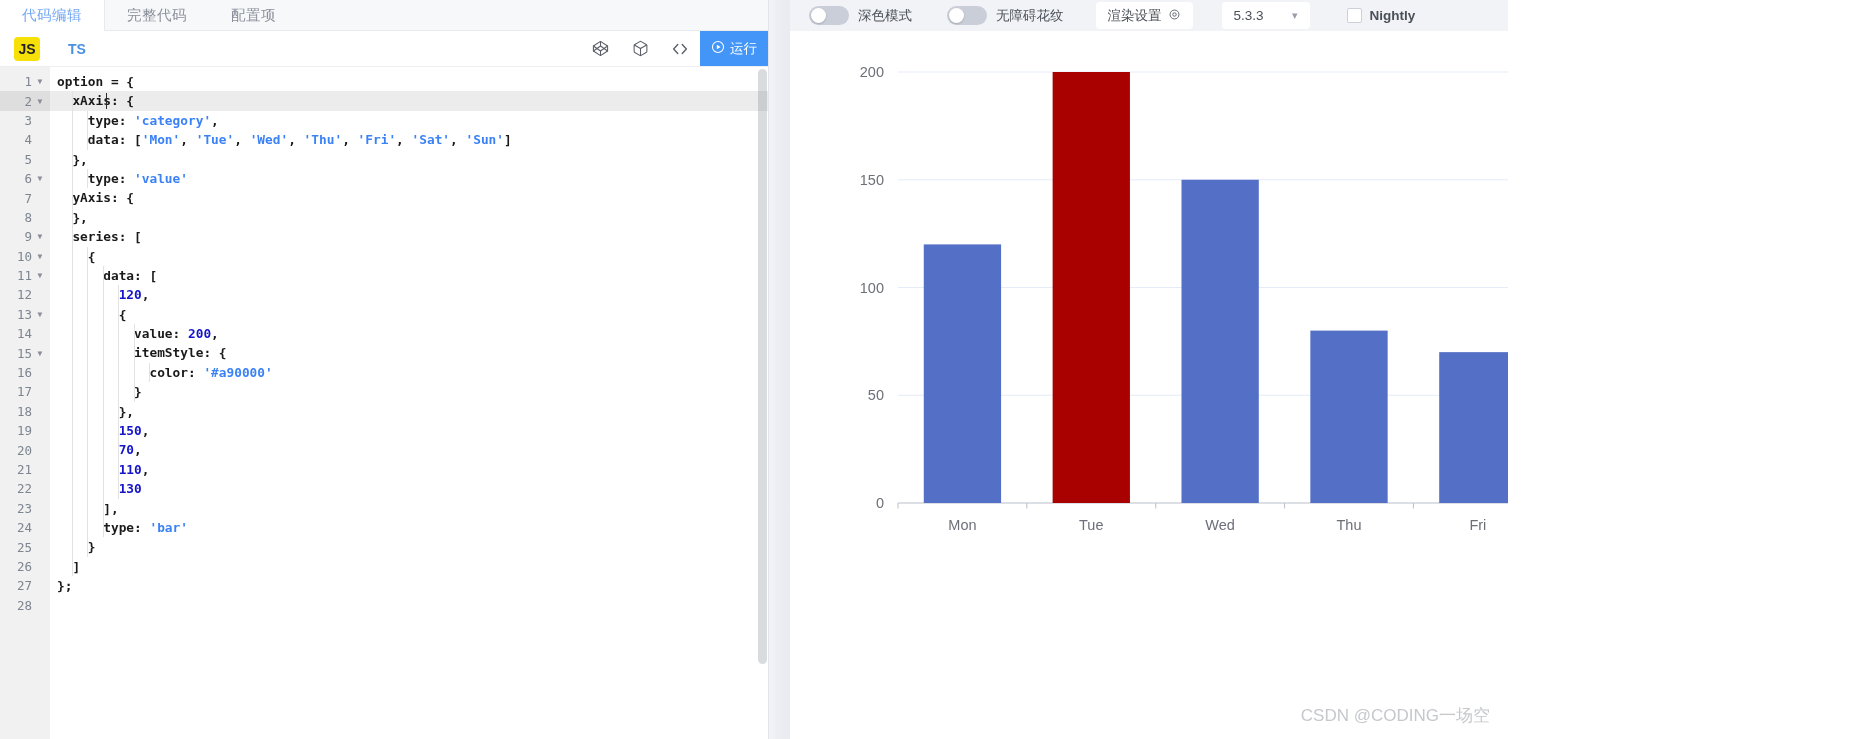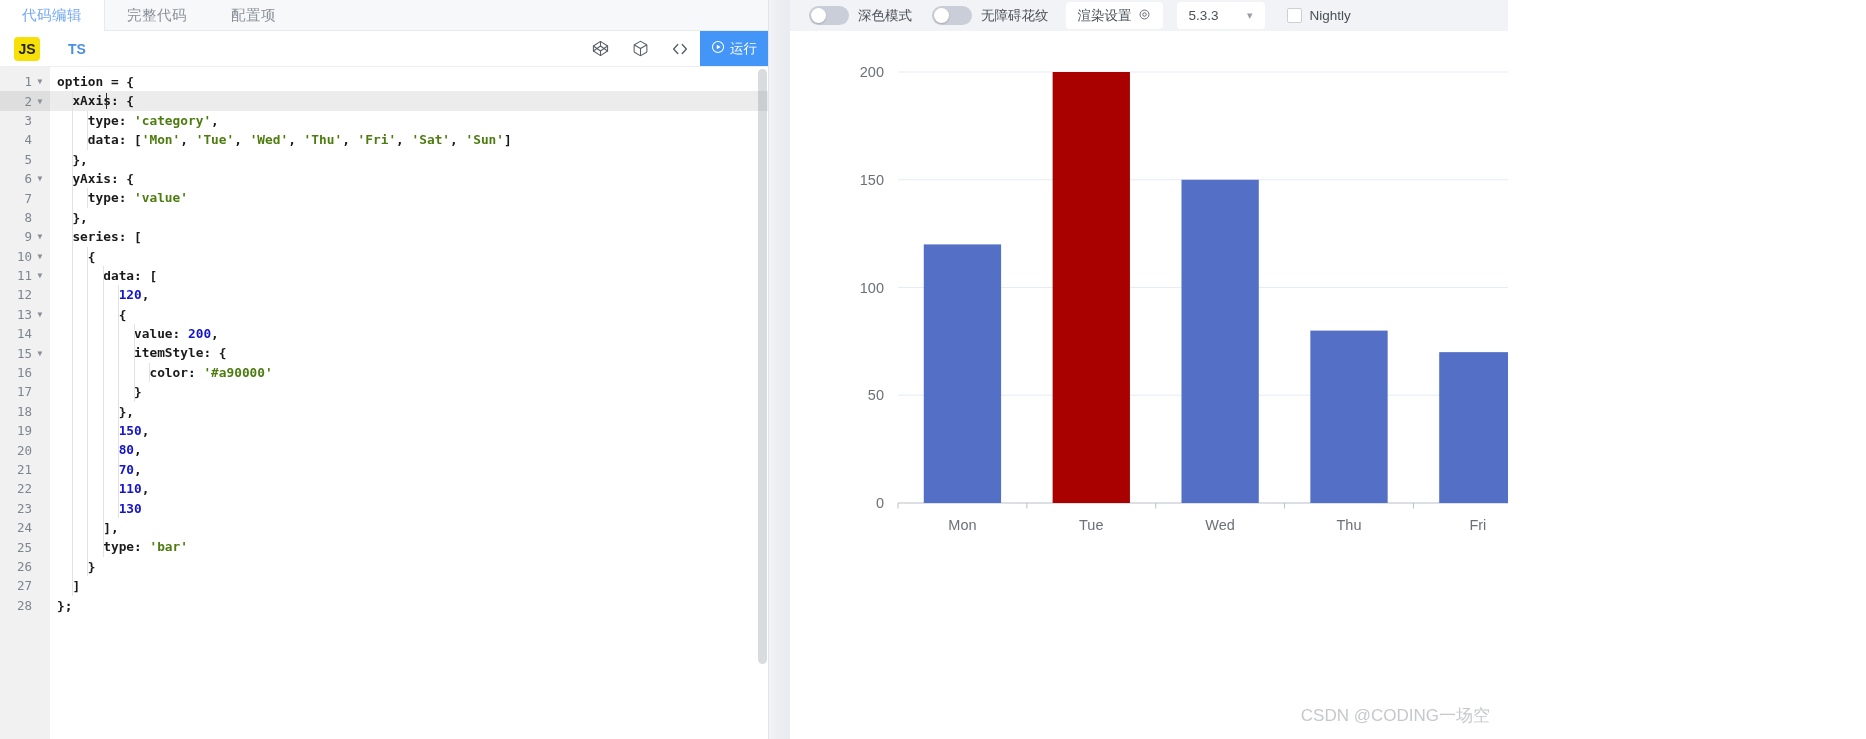--- a/index.html
+++ b/index.html
@@ -97,21 +97,21 @@
     height: 19.4px; line-height: 19.4px; white-space: pre;
     font-family: "DejaVu Sans Mono", monospace;
     font-size: 12.8px; color: #1a1a1a;
     padding-left: 7px; position: relative;
   }
   .cline.hl { background: #ececec; }
   .indent-guide {
     position: absolute; top: 0; bottom: 0; width: 1px;
     background: #e2e2e2;
   }
-  .tok-str { color: #4d7c0f; }
+  .tok-str { color: #3b82f6; }
   .tok-num { color: #1414c9; }
   .caret {
     position: absolute; width: 1px; background: #2b2b2b;
     height: 16px;
   }
 
   .editor-scrollbar {
     position: absolute; right: 0; top: 0; width: 11px; height: 100%;
     background: transparent; z-index: 3;
   }
@@ -132,21 +132,21 @@
   }
 
   
   .right-panel {
     flex: 1; height: 739px; background: #ffffff;
     display: flex; flex-direction: column; position: relative;
   }
   .opts-bar {
     height: 31px; flex: none;
     background: #f2f3f6;
-    display: flex; align-items: center; gap: 2px;
+    display: flex; align-items: center; gap: 17px;
     padding-left: 10px;
   }
   .opt-item { display: flex; align-items: center; gap: 9px; padding: 0 9px; }
   .switch {
     width: 40px; height: 19px; border-radius: 10px;
     background: #c9ced8; position: relative; cursor: pointer; flex: none;
   }
   .switch .knob {
     position: absolute; left: 2px; top: 2px;
     width: 15px; height: 15px; border-radius: 50%;
@@ -156,21 +156,21 @@
 
   .pill {
     height: 27px; background: #fff; border-radius: 4px;
     display: flex; align-items: center; gap: 6px;
     padding: 0 12px; margin: 0 6px;
     font-size: 13.5px; color: #4b5058; cursor: pointer;
     white-space: nowrap;
   }
   .pill.version { justify-content: space-between; min-width: 88px; }
   .chev { font-size: 11px; color: #9aa0aa; }
-  .chk-wrap { display: flex; align-items: flex-end; gap: 8px; padding: 0 8px 0 14px; cursor: pointer; }
+  .chk-wrap { display: flex; align-items: flex-end; gap: 8px; padding: 0 8px 0 14px; cursor: pointer; font-weight: bold; }
   .chkbox {
     width: 15px; height: 15px; border: 1px solid #ccd0d8;
     background: #fff; border-radius: 2px; flex: none;
   }
 
   .chart-area { flex: 1; position: relative; background: #ffffff; overflow: hidden; }
   .chart-svg { position: absolute; left: 0; top: 0; }
   .watermark {
     position: absolute; right: 18px; bottom: 12px;
     font-size: 17px; color: #c6c8cc; white-space: nowrap;
@@ -361,35 +361,34 @@
             <span>28</span>
             <span class="fold empty">▼</span>
           </div>
         </div>
       <div class="code-area" id="code-area">
           <div class="cline"><span>option = {</span></div>
           <div class="cline hl"><span class="indent-guide" style="left: 21.9px;"></span><span>  xAxis: {</span><span class="caret" style="left: 56px; top: 2px;"></span></div>
           <div class="cline"><span class="indent-guide" style="left: 21.9px;"></span><span class="indent-guide" style="left: 37.3px;"></span><span>    type: <span class="tok-str">'category'</span>,</span></div>
           <div class="cline"><span class="indent-guide" style="left: 21.9px;"></span><span class="indent-guide" style="left: 37.3px;"></span><span>    data: [<span class="tok-str">'Mon'</span>, <span class="tok-str">'Tue'</span>, <span class="tok-str">'Wed'</span>, <span class="tok-str">'Thu'</span>, <span class="tok-str">'Fri'</span>, <span class="tok-str">'Sat'</span>, <span class="tok-str">'Sun'</span>]</span></div>
           <div class="cline"><span class="indent-guide" style="left: 21.9px;"></span><span>  },</span></div>
+          <div class="cline"><span class="indent-guide" style="left: 21.9px;"></span><span class="indent-guide" style="left: 37.3px;"></span><span>    type: <span class="tok-str">'value'</span></span></div>
           <div class="cline"><span class="indent-guide" style="left: 21.9px;"></span><span>  yAxis: {</span></div>
-          <div class="cline"><span class="indent-guide" style="left: 21.9px;"></span><span class="indent-guide" style="left: 37.3px;"></span><span>    type: <span class="tok-str">'value'</span></span></div>
           <div class="cline"><span class="indent-guide" style="left: 21.9px;"></span><span>  },</span></div>
           <div class="cline"><span class="indent-guide" style="left: 21.9px;"></span><span>  series: [</span></div>
           <div class="cline"><span class="indent-guide" style="left: 21.9px;"></span><span class="indent-guide" style="left: 37.3px;"></span><span>    {</span></div>
           <div class="cline"><span class="indent-guide" style="left: 21.9px;"></span><span class="indent-guide" style="left: 37.3px;"></span><span class="indent-guide" style="left: 52.7px;"></span><span>      data: [</span></div>
           <div class="cline"><span class="indent-guide" style="left: 21.9px;"></span><span class="indent-guide" style="left: 37.3px;"></span><span class="indent-guide" style="left: 52.7px;"></span><span class="indent-guide" style="left: 68.1px;"></span><span>        <span class="tok-num">120</span>,</span></div>
           <div class="cline"><span class="indent-guide" style="left: 21.9px;"></span><span class="indent-guide" style="left: 37.3px;"></span><span class="indent-guide" style="left: 52.7px;"></span><span class="indent-guide" style="left: 68.1px;"></span><span>        {</span></div>
           <div class="cline"><span class="indent-guide" style="left: 21.9px;"></span><span class="indent-guide" style="left: 37.3px;"></span><span class="indent-guide" style="left: 52.7px;"></span><span class="indent-guide" style="left: 68.1px;"></span><span class="indent-guide" style="left: 83.5px;"></span><span>          value: <span class="tok-num">200</span>,</span></div>
           <div class="cline"><span class="indent-guide" style="left: 21.9px;"></span><span class="indent-guide" style="left: 37.3px;"></span><span class="indent-guide" style="left: 52.7px;"></span><span class="indent-guide" style="left: 68.1px;"></span><span class="indent-guide" style="left: 83.5px;"></span><span>          itemStyle: {</span></div>
           <div class="cline"><span class="indent-guide" style="left: 21.9px;"></span><span class="indent-guide" style="left: 37.3px;"></span><span class="indent-guide" style="left: 52.7px;"></span><span class="indent-guide" style="left: 68.1px;"></span><span class="indent-guide" style="left: 83.5px;"></span><span class="indent-guide" style="left: 98.9px;"></span><span>            color: <span class="tok-str">'#a90000'</span></span></div>
           <div class="cline"><span class="indent-guide" style="left: 21.9px;"></span><span class="indent-guide" style="left: 37.3px;"></span><span class="indent-guide" style="left: 52.7px;"></span><span class="indent-guide" style="left: 68.1px;"></span><span class="indent-guide" style="left: 83.5px;"></span><span>          }</span></div>
           <div class="cline"><span class="indent-guide" style="left: 21.9px;"></span><span class="indent-guide" style="left: 37.3px;"></span><span class="indent-guide" style="left: 52.7px;"></span><span class="indent-guide" style="left: 68.1px;"></span><span>        },</span></div>
           <div class="cline"><span class="indent-guide" style="left: 21.9px;"></span><span class="indent-guide" style="left: 37.3px;"></span><span class="indent-guide" style="left: 52.7px;"></span><span class="indent-guide" style="left: 68.1px;"></span><span>        <span class="tok-num">150</span>,</span></div>
-          <div class="cline"><span class="indent-guide" style="left: 21.9px;"></span><span class="indent-guide" style="left: 37.3px;"></span><span class="indent-guide" style="left: 52.7px;"></span><span class="indent-guide" style="left: 68.1px;"></span><span>        <span class="tok-num">80</span>,</span></div>
           <div class="cline"><span class="indent-guide" style="left: 21.9px;"></span><span class="indent-guide" style="left: 37.3px;"></span><span class="indent-guide" style="left: 52.7px;"></span><span class="indent-guide" style="left: 68.1px;"></span><span>        <span class="tok-num">70</span>,</span></div>
           <div class="cline"><span class="indent-guide" style="left: 21.9px;"></span><span class="indent-guide" style="left: 37.3px;"></span><span class="indent-guide" style="left: 52.7px;"></span><span class="indent-guide" style="left: 68.1px;"></span><span>        <span class="tok-num">110</span>,</span></div>
           <div class="cline"><span class="indent-guide" style="left: 21.9px;"></span><span class="indent-guide" style="left: 37.3px;"></span><span class="indent-guide" style="left: 52.7px;"></span><span class="indent-guide" style="left: 68.1px;"></span><span>        <span class="tok-num">130</span></span></div>
           <div class="cline"><span class="indent-guide" style="left: 21.9px;"></span><span class="indent-guide" style="left: 37.3px;"></span><span class="indent-guide" style="left: 52.7px;"></span><span>      ],</span></div>
           <div class="cline"><span class="indent-guide" style="left: 21.9px;"></span><span class="indent-guide" style="left: 37.3px;"></span><span class="indent-guide" style="left: 52.7px;"></span><span>      type: <span class="tok-str">'bar'</span></span></div>
           <div class="cline"><span class="indent-guide" style="left: 21.9px;"></span><span class="indent-guide" style="left: 37.3px;"></span><span>    }</span></div>
           <div class="cline"><span class="indent-guide" style="left: 21.9px;"></span><span>  ]</span></div>
           <div class="cline"><span>};</span></div>
         </div>
       <div class="editor-scrollbar">

